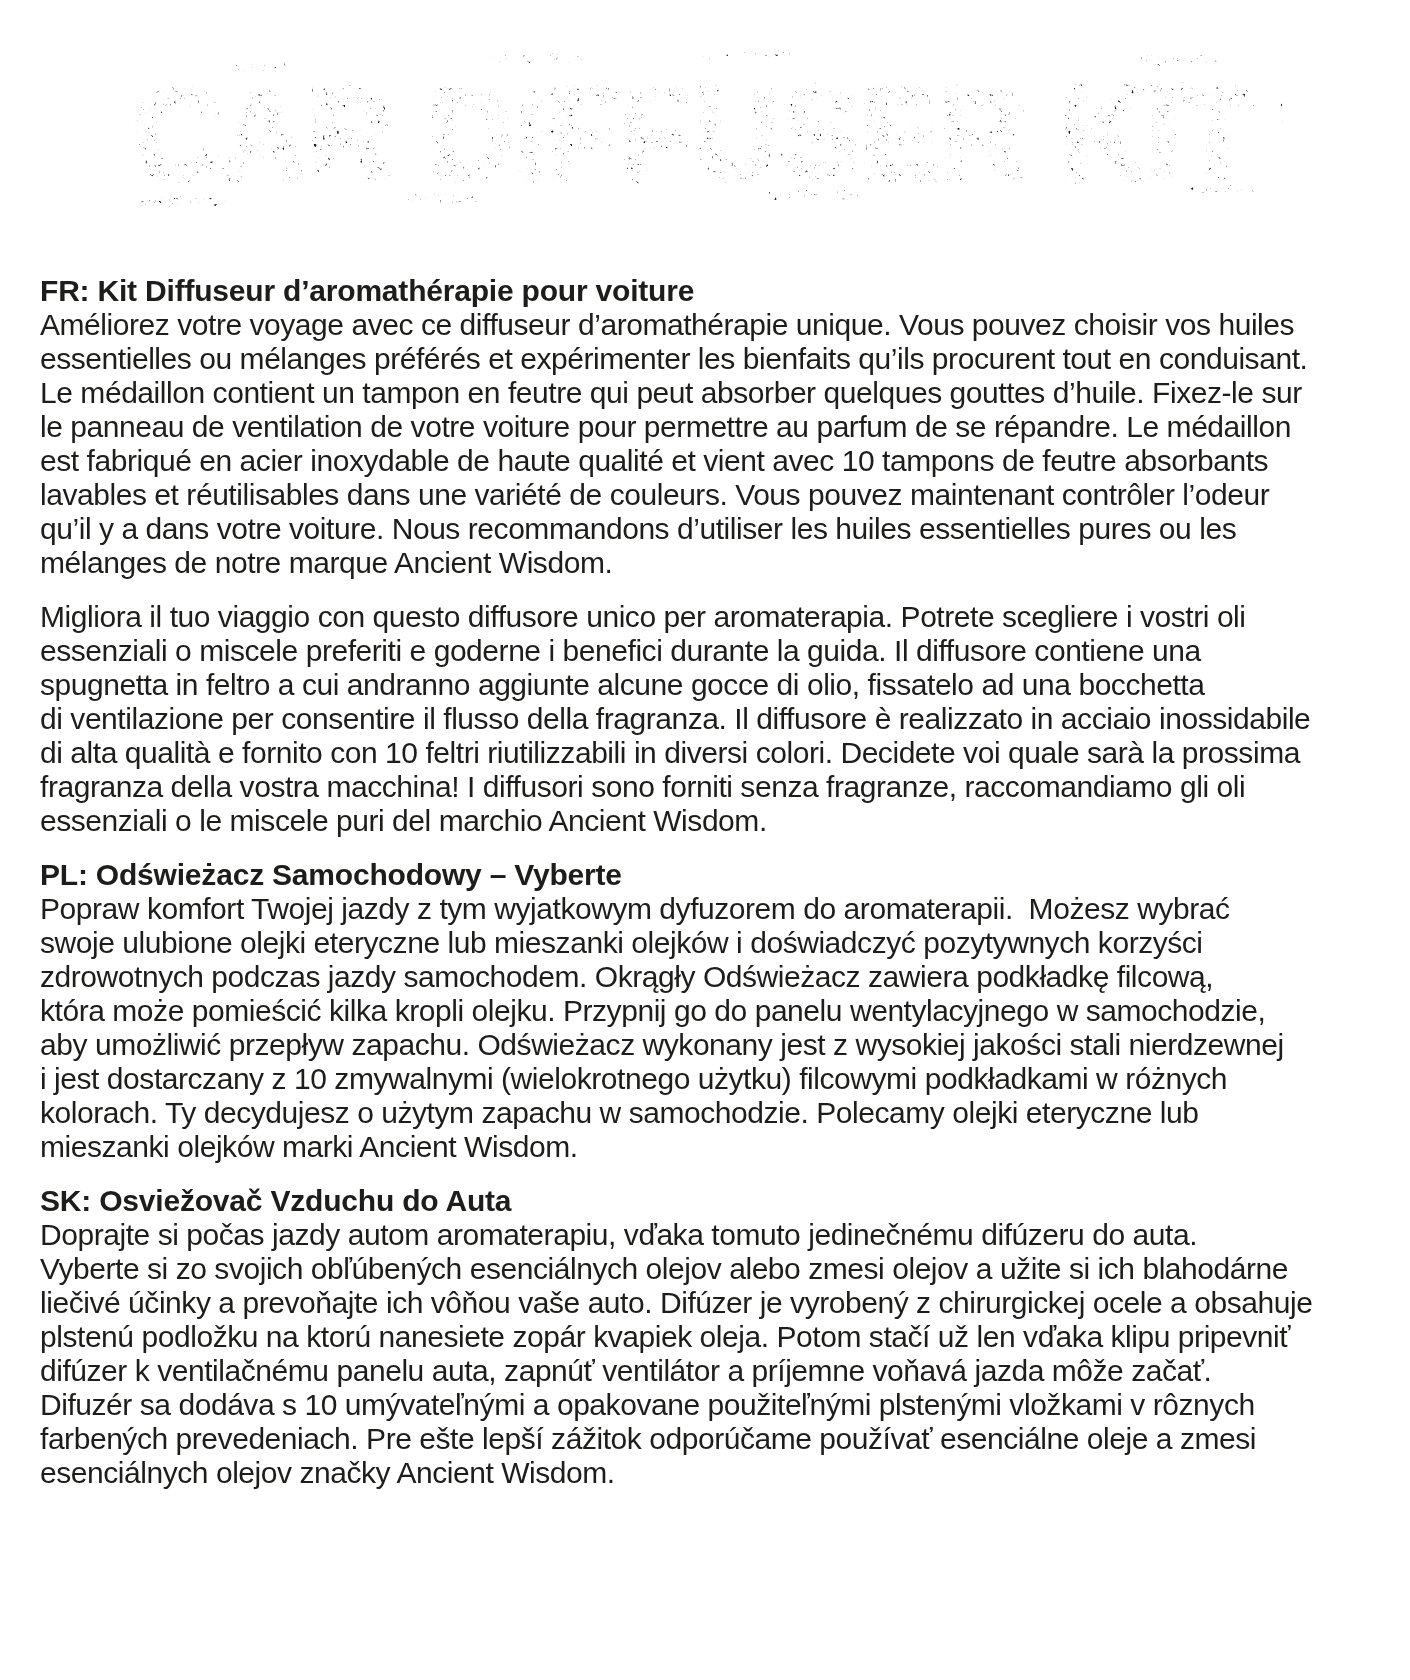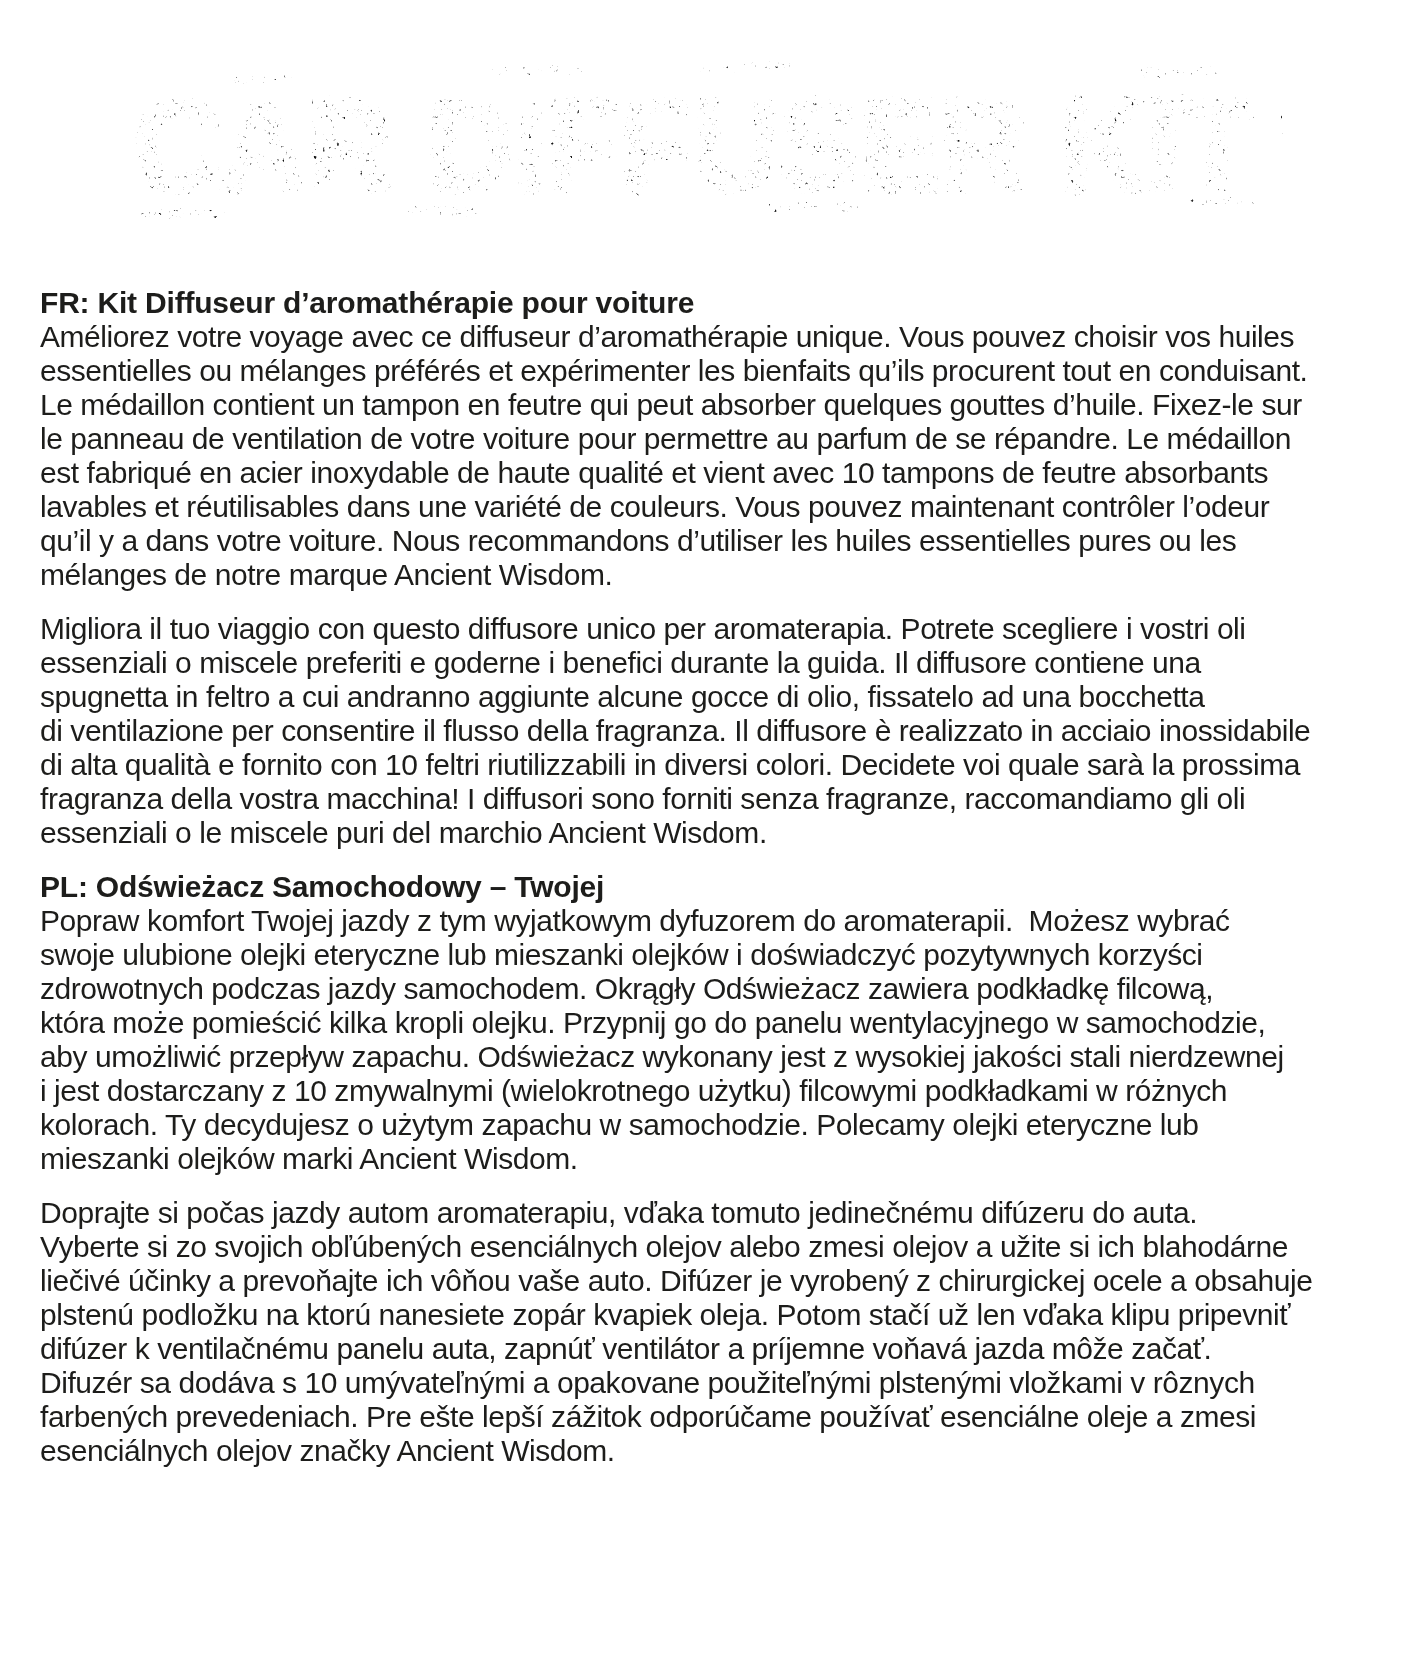--- a/index.html
+++ b/index.html
@@ -8,21 +8,21 @@
     background: #ffffff;
   }
   body {
     width: 1410px;
     height: 1680px;
     font-family: "Liberation Sans", "DejaVu Sans", sans-serif;
     color: #1d1d1b;
     overflow: hidden;
   }
   .page {
-    padding: 16px 0 0 40px;
+    padding: 4px 0 0 40px;
     box-sizing: border-box;
     width: 1410px;
   }
   .title-banner {
     width: 1410px;
     height: 220px;
     margin-left: -40px;
   }
   .title-svg { display: block; }
   .sections {
@@ -100,32 +100,33 @@
       <p>Migliora il tuo viaggio con questo diffusore unico per aromaterapia. Potrete scegliere i vostri oli
 essenziali o miscele preferiti e goderne i benefici durante la guida. Il diffusore contiene una
 spugnetta in feltro a cui andranno aggiunte alcune gocce di olio, fissatelo ad una bocchetta
 di ventilazione per consentire il flusso della fragranza. Il diffusore è realizzato in acciaio inossidabile
 di alta qualità e fornito con 10 feltri riutilizzabili in diversi colori. Decidete voi quale sarà la prossima
 fragranza della vostra macchina! I diffusori sono forniti senza fragranze, raccomandiamo gli oli
 essenziali o le miscele puri del marchio Ancient Wisdom.</p>
     </section>
 
     <section class="lang-section">
-      <h2>PL: Odświeżacz Samochodowy – Twojej</h2>
+      <h2>PL: Odświeżacz Samochodowy – Vyberte</h2>
       <p>Popraw komfort Twojej jazdy z tym wyjatkowym dyfuzorem do aromaterapii.  Możesz wybrać
 swoje ulubione olejki eteryczne lub mieszanki olejków i doświadczyć pozytywnych korzyści
 zdrowotnych podczas jazdy samochodem. Okrągły Odświeżacz zawiera podkładkę filcową,
 która może pomieścić kilka kropli olejku. Przypnij go do panelu wentylacyjnego w samochodzie,
 aby umożliwić przepływ zapachu. Odświeżacz wykonany jest z wysokiej jakości stali nierdzewnej
 i jest dostarczany z 10 zmywalnymi (wielokrotnego użytku) filcowymi podkładkami w różnych
 kolorach. Ty decydujesz o użytym zapachu w samochodzie. Polecamy olejki eteryczne lub
 mieszanki olejków marki Ancient Wisdom.</p>
     </section>
 
     <section class="lang-section">
+      <h2>SK: Osviežovač Vzduchu do Auta</h2>
       <p>Doprajte si počas jazdy autom aromaterapiu, vďaka tomuto jedinečnému difúzeru do auta.
 Vyberte si zo svojich obľúbených esenciálnych olejov alebo zmesi olejov a užite si ich blahodárne
 liečivé účinky a prevoňajte ich vôňou vaše auto. Difúzer je vyrobený z chirurgickej ocele a obsahuje
 plstenú podložku na ktorú nanesiete zopár kvapiek oleja. Potom stačí už len vďaka klipu pripevniť
 difúzer k ventilačnému panelu auta, zapnúť ventilátor a príjemne voňavá jazda môže začať.
 Difuzér sa dodáva s 10 umývateľnými a opakovane použiteľnými plstenými vložkami v rôznych
 farbených prevedeniach. Pre ešte lepší zážitok odporúčame používať esenciálne oleje a zmesi
 esenciálnych olejov značky Ancient Wisdom.</p>
     </section>
 

